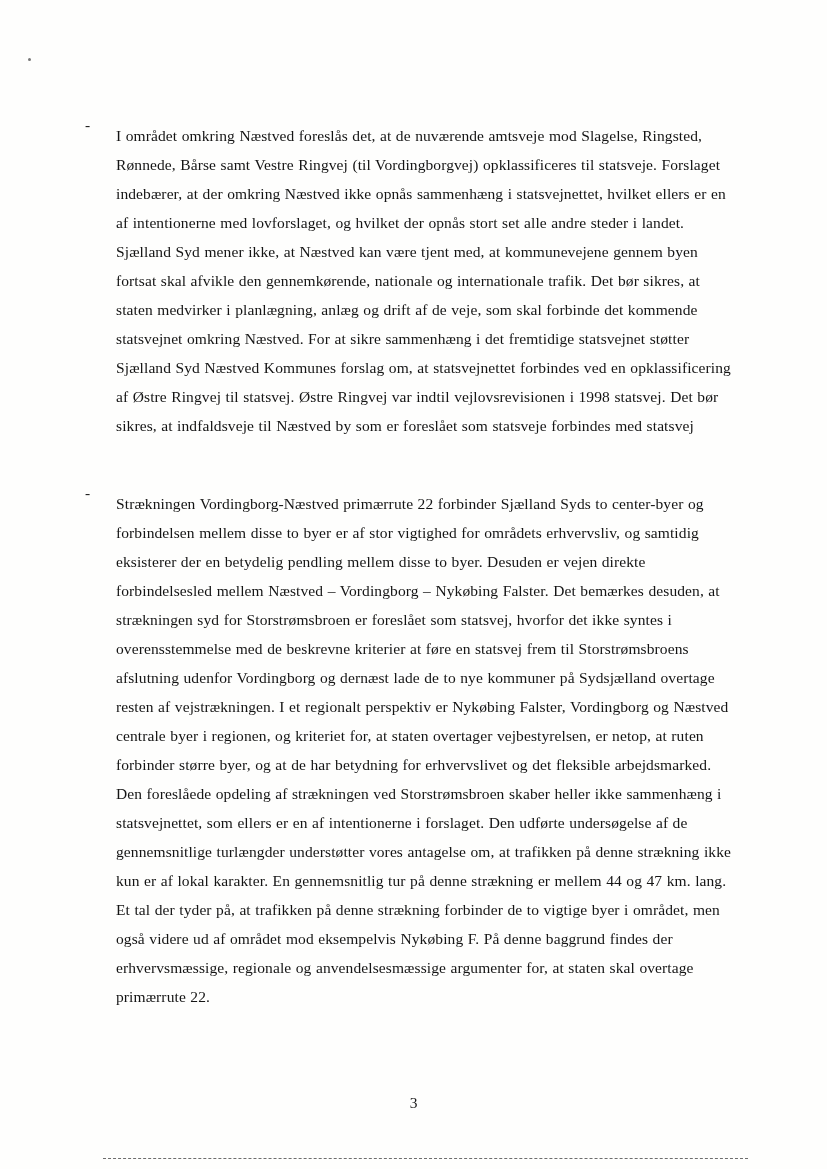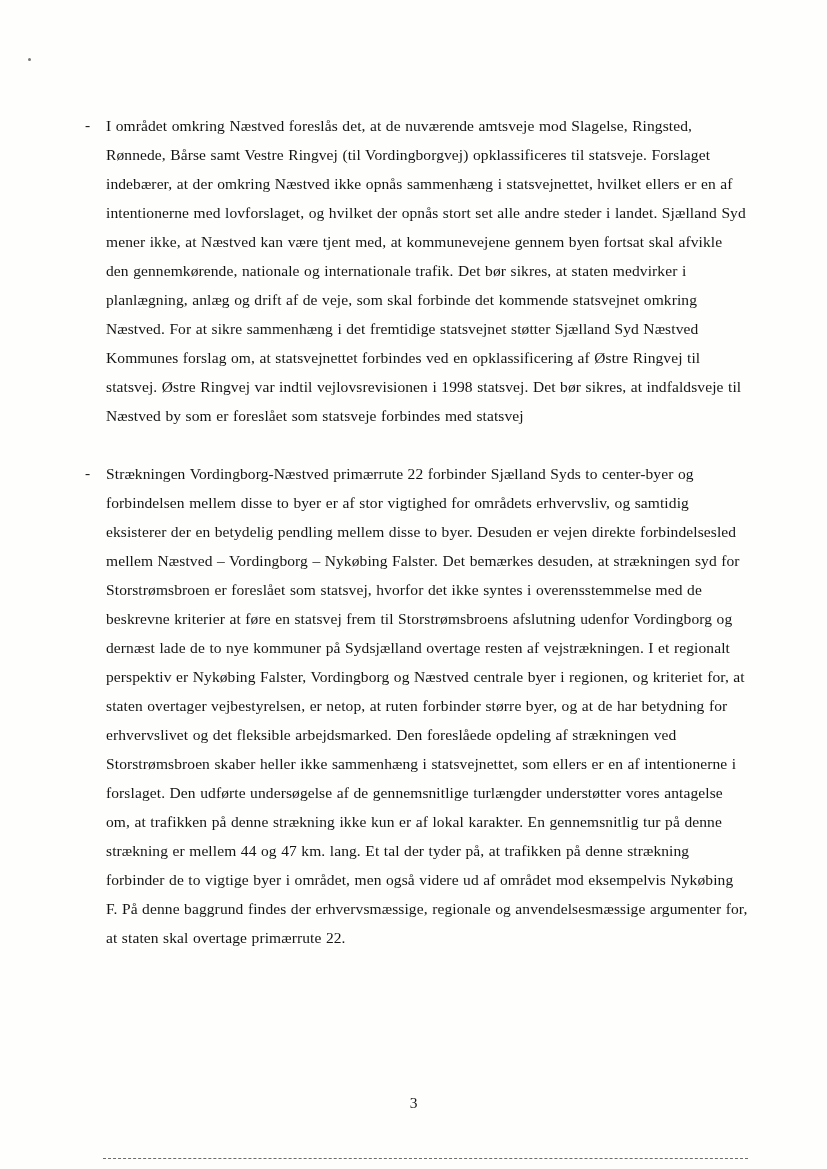--- a/index.html
+++ b/index.html
@@ -39,21 +39,21 @@
     margin: 0 0 27px 0;
   }
   .bullet .marker {
     flex: 0 0 20px;
     width: 20px;
     font-size: 15.5px;
     line-height: 29px;
     color: #1a1a1a;
   }
   .bullet .text {
-    margin: 1px;
+    margin: 11px;
     flex: 1 1 auto;
     font-size: 15.5px;
     line-height: 29px;
     text-align: left;
     color: #141414;
     letter-spacing: 0.1px;
     word-spacing: 0.5px;
   }
   .page-number {
     position: absolute;

